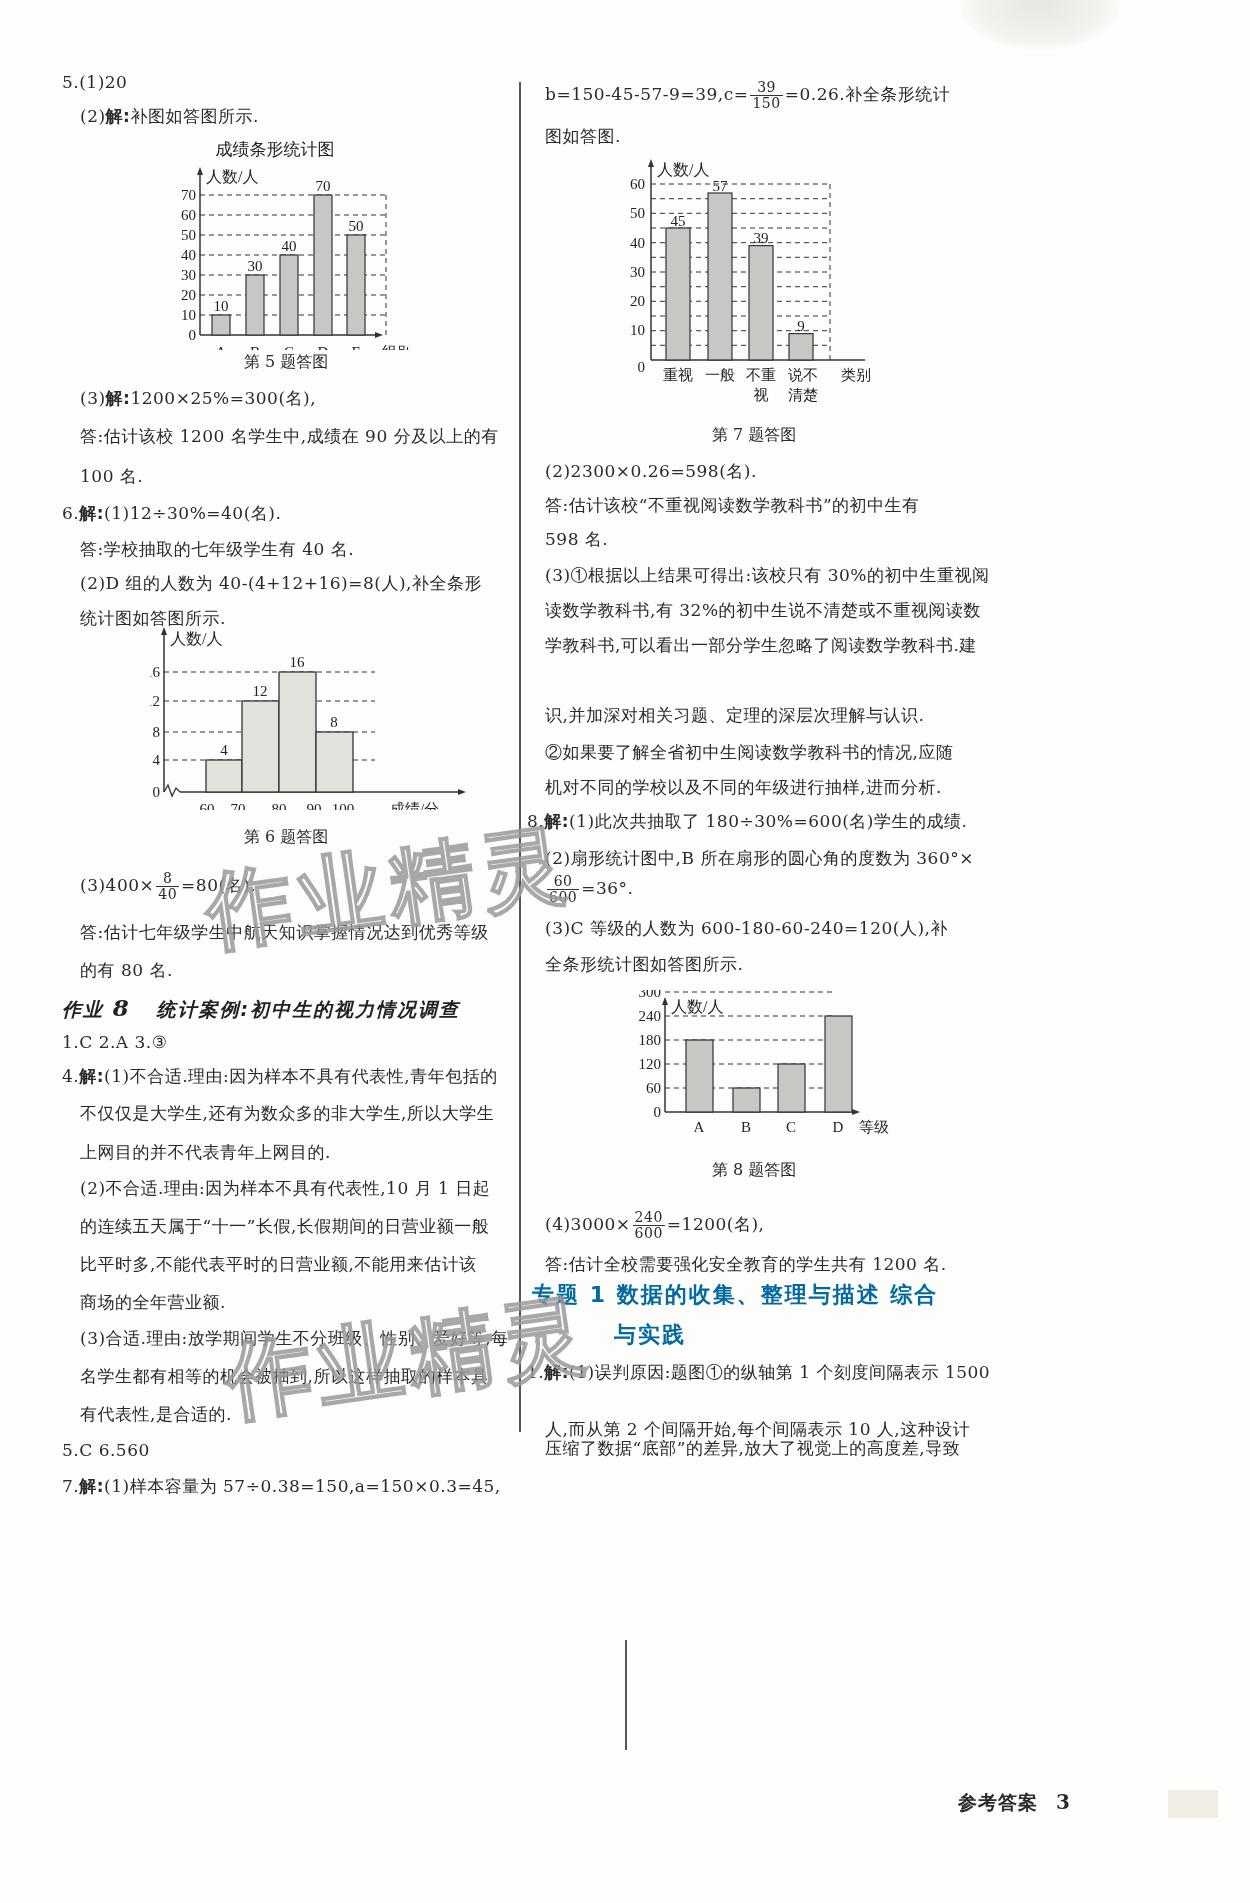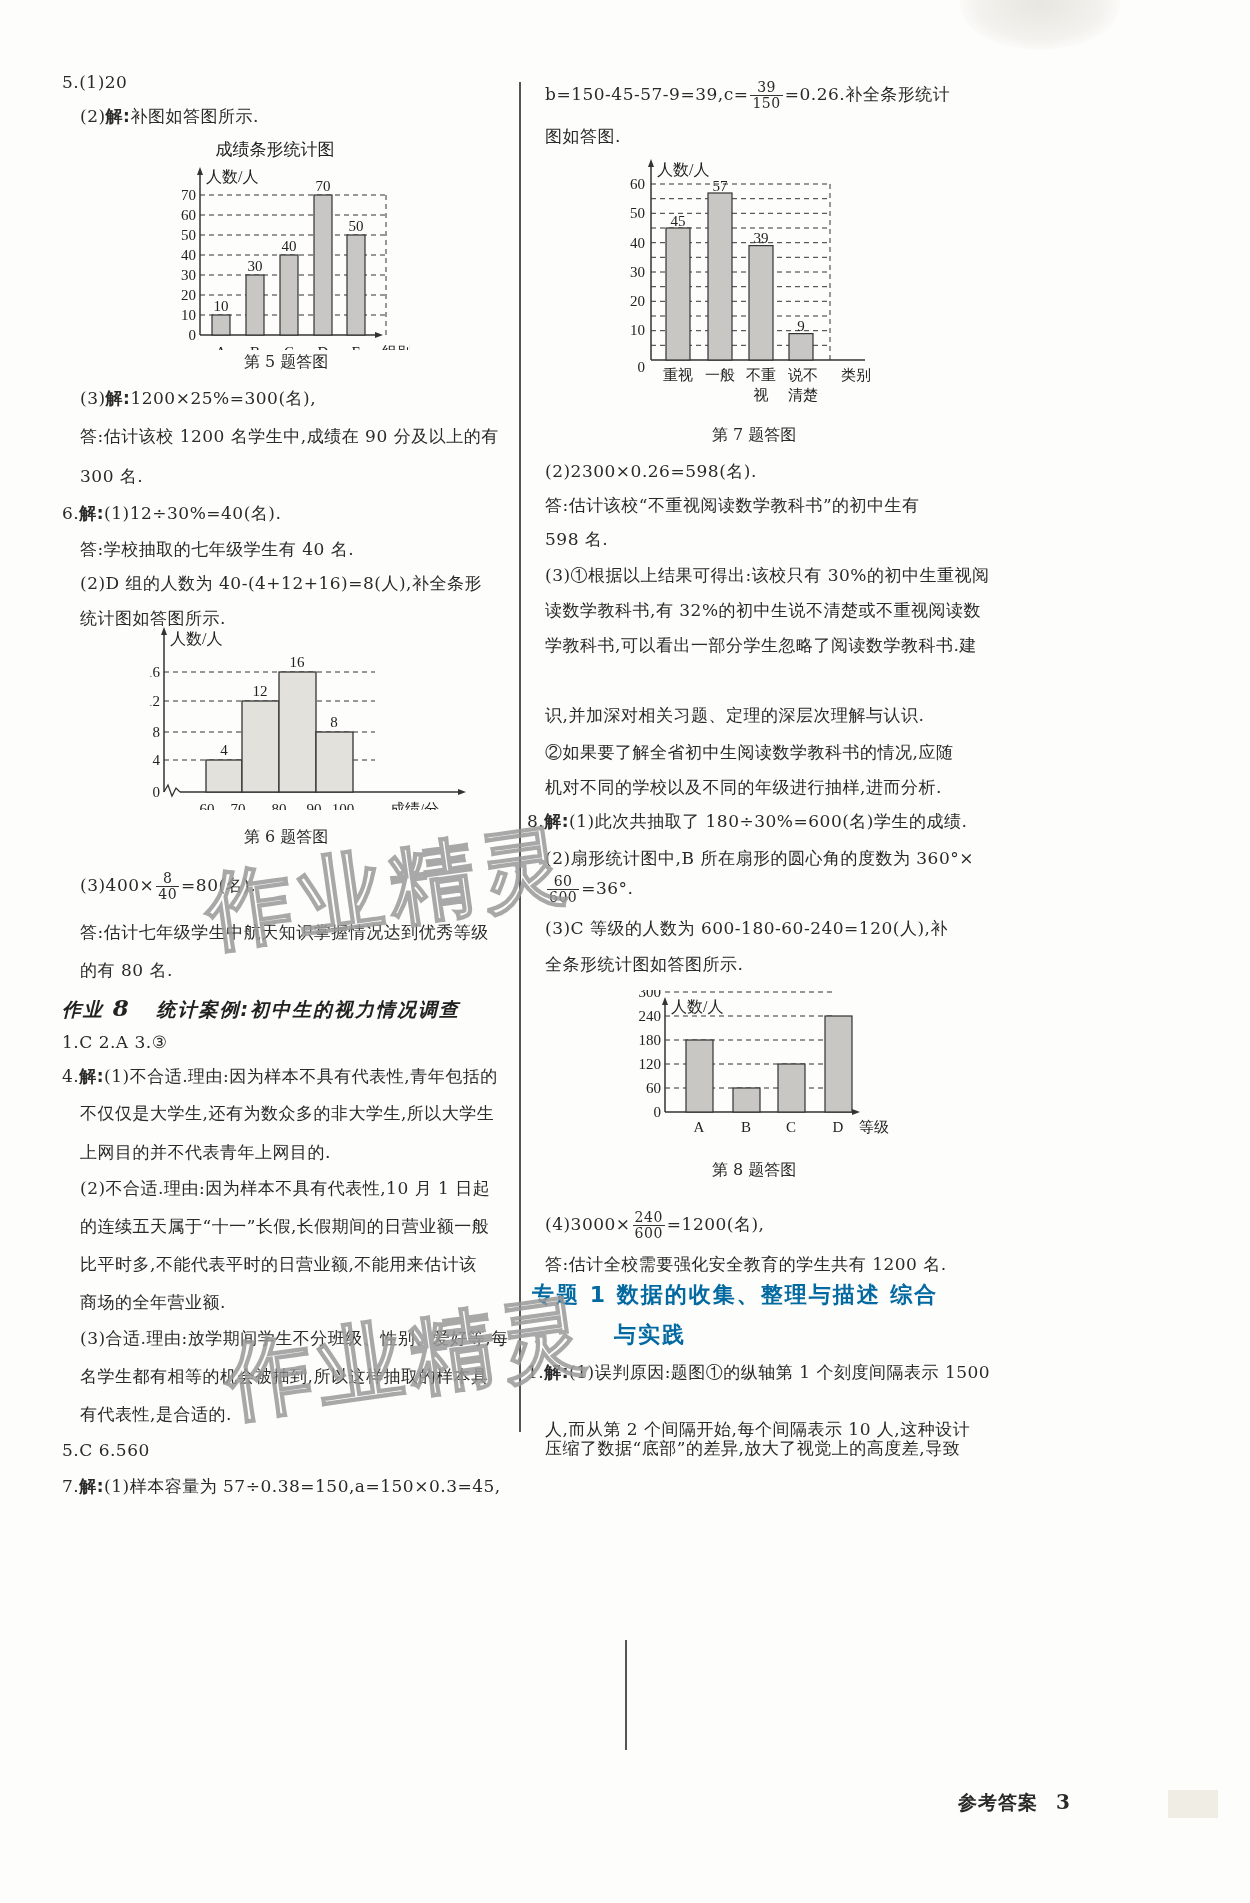--- a/index.html
+++ b/index.html
@@ -109,21 +109,21 @@
       </g>
       <text x="232" y="222" font-size="15">组别</text>
     </svg>
   </div>
   <div class="caption" style="left:244px;top:352px;">第 5 题答图</div>
 
   <div class="line" style="left:80px;top:386px;">
     <span>(3)</span><b class="k">解:</b><span>1200×25%=300(名),</span>
   </div>
   <div class="line" style="left:80px;top:424px;">答:估计该校 1200 名学生中,成绩在 90 分及以上的有</div>
-  <div class="line" style="left:80px;top:464px;">300 名.</div>
+  <div class="line" style="left:80px;top:464px;">100 名.</div>
 
   <div class="line" style="left:62px;top:501px;">
     <span>6.</span><b class="k">解:</b><span>(1)12÷30%=40(名).</span>
   </div>
   <div class="line" style="left:80px;top:537px;">答:学校抽取的七年级学生有 40 名.</div>
   <div class="line" style="left:80px;top:571px;">(2)D 组的人数为 40-(4+12+16)=8(人),补全条形</div>
   <div class="line" style="left:80px;top:606px;">统计图如答图所示.</div>
 
   <div class="chart" style="left:150px;top:620px;">
     <svg width="330" height="190" viewBox="0 0 330 190">

